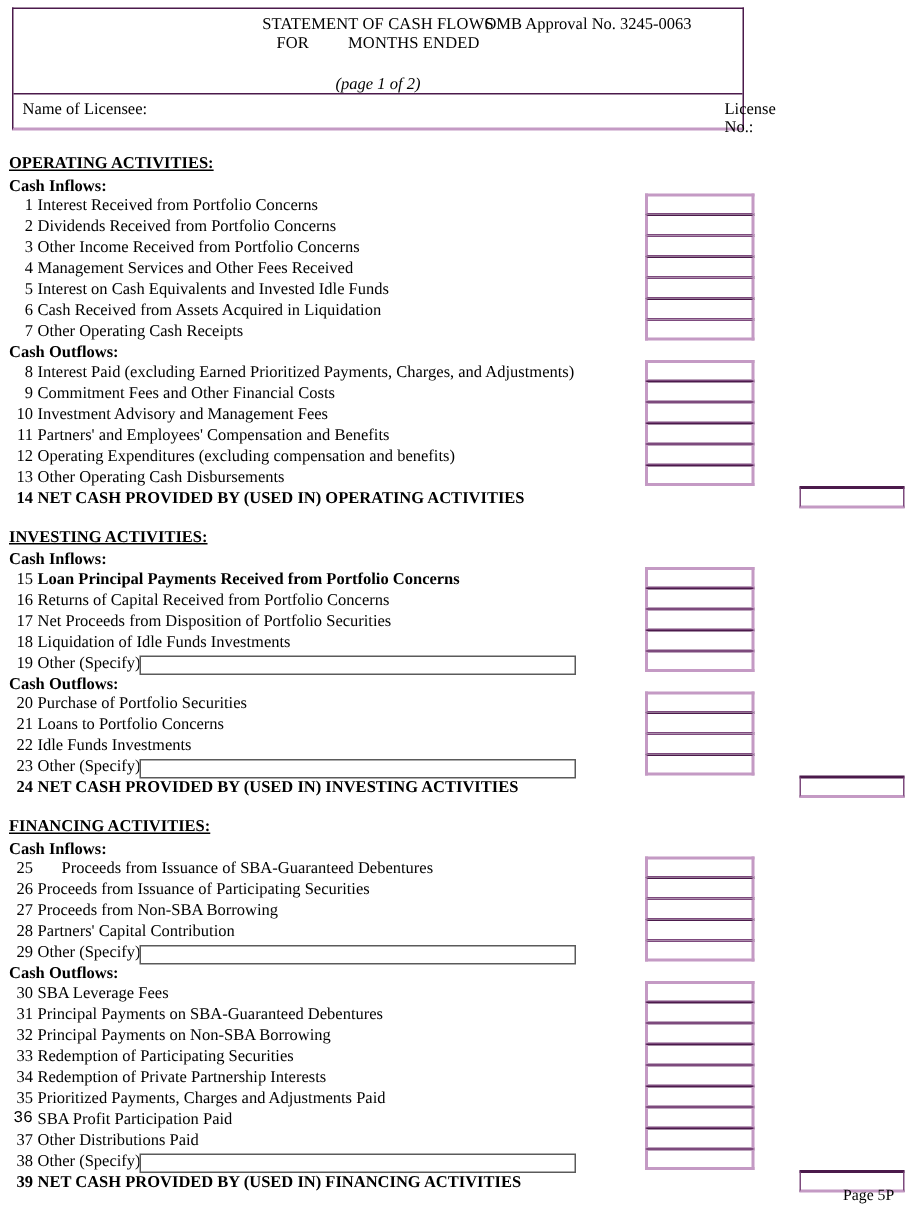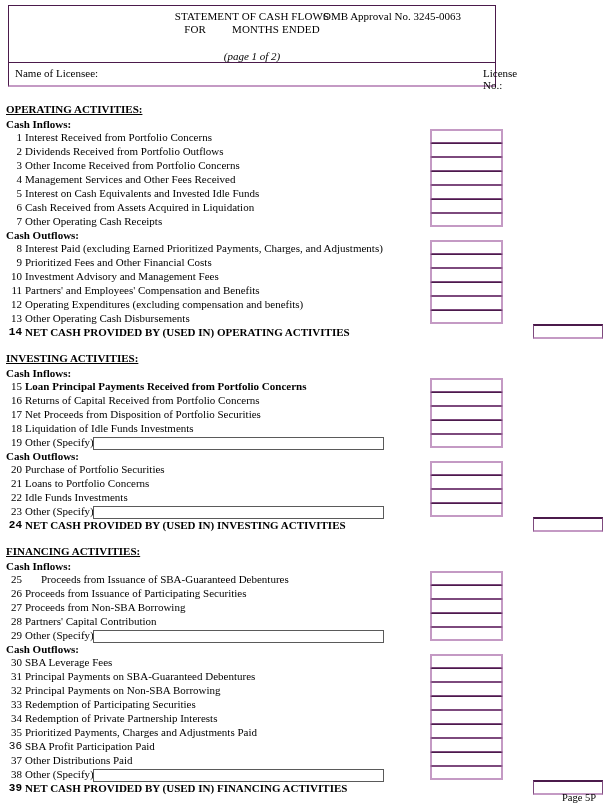--- a/index.html
+++ b/index.html
@@ -108,21 +108,20 @@
     position: absolute;
     left: 25px;
     font-size: 11px;
     white-space: nowrap;
   }
   .row-label.bold {
     font-weight: bold;
   }
   .row-num.bold {
     font-weight: bold;
-    font-family: Liberation Mono, monospace;
   }
 
   
   .amt-box {
     position: absolute;
     left: 430px;
     width: 73px;
     height: 14px;
     border: 1px solid #7d4a7d;
     background: #ffffff;
@@ -192,21 +191,21 @@
     </div>
   </div>
 
   <div id="body-layer">
       <div class="section-head" style="top: 103px;">OPERATING ACTIVITIES:</div>
       <div class="sub-head" style="top: 118px;">Cash Inflows:</div>
       <div class="row-num" style="top: 131px; left: 6px;">1</div>
       <div class="row-label" style="top: 131px;">Interest Received from Portfolio Concerns</div>
       <div class="amt-box first lightside" style="top: 129px;"></div>
       <div class="row-num" style="top: 145px; left: 6px;">2</div>
-      <div class="row-label" style="top: 145px;">Dividends Received from Portfolio Outflows</div>
+      <div class="row-label" style="top: 145px;">Dividends Received from Portfolio Concerns</div>
       <div class="amt-box darkline lightside" style="top: 143px;"></div>
       <div class="row-num" style="top: 159px; left: 6px;">3</div>
       <div class="row-label" style="top: 159px;">Other Income Received from Portfolio Concerns</div>
       <div class="amt-box lightside" style="top: 157px;"></div>
       <div class="row-num" style="top: 173px; left: 6px;">4</div>
       <div class="row-label" style="top: 173px;">Management Services and Other Fees Received</div>
       <div class="amt-box darkline lightside" style="top: 171px;"></div>
       <div class="row-num" style="top: 187px; left: 6px;">5</div>
       <div class="row-label" style="top: 187px;">Interest on Cash Equivalents and Invested Idle Funds</div>
       <div class="amt-box lightside" style="top: 185px;"></div>
@@ -214,21 +213,21 @@
       <div class="row-label" style="top: 201px;">Cash Received from Assets Acquired in Liquidation</div>
       <div class="amt-box darkline lightside" style="top: 199px;"></div>
       <div class="row-num" style="top: 215px; left: 6px;">7</div>
       <div class="row-label" style="top: 215px;">Other Operating Cash Receipts</div>
       <div class="amt-box lastbottom lightside" style="top: 213px;"></div>
       <div class="sub-head" style="top: 229px;">Cash Outflows:</div>
       <div class="row-num" style="top: 242px; left: 6px;">8</div>
       <div class="row-label" style="top: 242px;">Interest Paid (excluding Earned Prioritized Payments, Charges, and Adjustments)</div>
       <div class="amt-box first lightside" style="top: 240px;"></div>
       <div class="row-num" style="top: 256px; left: 6px;">9</div>
-      <div class="row-label" style="top: 256px;">Prioritized Fees and Other Financial Costs</div>
+      <div class="row-label" style="top: 256px;">Commitment Fees and Other Financial Costs</div>
       <div class="amt-box darkline lightside" style="top: 254px;"></div>
       <div class="row-num" style="top: 270px; left: 6px;">10</div>
       <div class="row-label" style="top: 270px;">Investment Advisory and Management Fees</div>
       <div class="amt-box lightside" style="top: 268px;"></div>
       <div class="row-num" style="top: 284px; left: 6px;">11</div>
       <div class="row-label" style="top: 284px;">Partners' and Employees' Compensation and Benefits</div>
       <div class="amt-box darkline lightside" style="top: 282px;"></div>
       <div class="row-num" style="top: 298px; left: 6px;">12</div>
       <div class="row-label" style="top: 298px;">Operating Expenditures (excluding compensation and benefits)</div>
       <div class="amt-box lightside" style="top: 296px;"></div>

